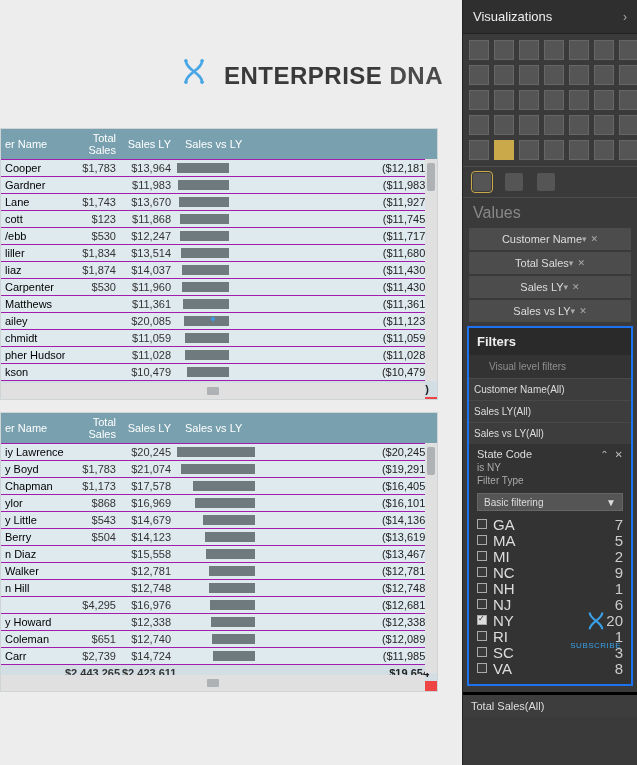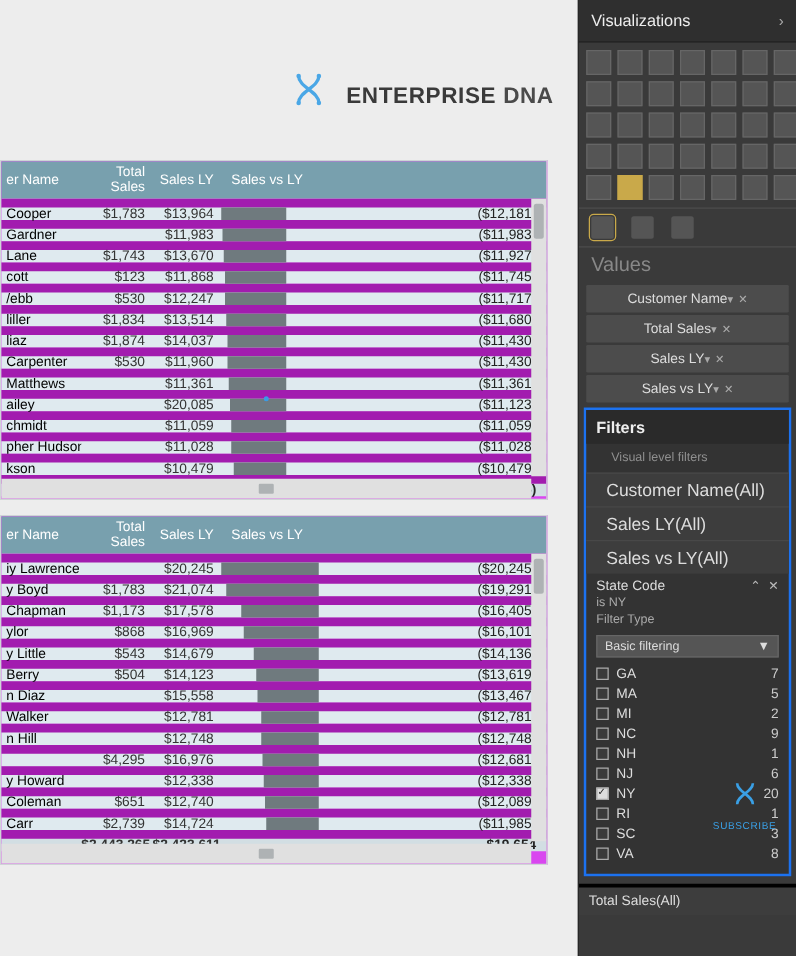--- a/index.html
+++ b/index.html
@@ -3,36 +3,36 @@
 <meta charset="utf-8">
 <style>
   * { box-sizing: border-box; margin: 0; padding: 0; font-family: "Segoe UI", Arial, sans-serif; }
   html, body { width: 637px; height: 765px; overflow: hidden; }
   body { background: #e8e8e8; display: flex; }
 
   
   .canvas { width: 462px; height: 765px; background: #ededed; position: relative; overflow: hidden; }
   .logo-wrap { position: absolute; top: 58px; left: 0; width: 443px; display:flex; justify-content:flex-end; align-items:center; gap:12px;}
   .logo-wrap svg { width: 36px; height: 36px; }
-  .logo-text { font-size: 18px; font-weight: 600; letter-spacing: 0.5px; color:#4a4a4a; }
+  .logo-text { font-size: 24px; font-weight: 600; letter-spacing: 0.5px; color:#4a4a4a; }
   .logo-text b { font-weight: 800; color:#3a3a3a; }
 
-  .visual-box { position: absolute; background: #d946ef; border: 1px solid #cfd4d6; }
+  .visual-box { position: absolute; background: #ef4444; border: 1px solid #cfd4d6; }
   .visual-top { top: 128px; left: 0; width: 438px; height: 272px; overflow: hidden; }
   .visual-bot { top: 412px; left: 0; width: 438px; height: 280px; overflow: hidden; }
 
   .table-head { display:flex; background:#78a0ae; color:#fff; font-size:11px; height:30px; align-items:center;}
   .col-name { width:64px; padding-left:4px;}
   .col-sales { width:57px; text-align:right; padding-right:6px;}
   .col-ly { width:55px; text-align:right; padding-right:6px;}
   .col-bar { width:120px; padding-left:8px;}
   .col-vly { flex:1; text-align:right; padding-right:8px;}
 
   .table-rows { font-size:11px; }
-  .row { display:flex; height:17px; align-items:center; background:#dfeaef; border-top:7px solid #a21caf;}
+  .row { display:flex; height:17px; align-items:center; background:#dfeaef; border-top:1px solid #a21caf;}
   .row .col-name { overflow:hidden; white-space:nowrap;}
   .row .col-sales, .row .col-ly, .row .col-vly { color:#333;}
   .bar-cell { width:120px; height:14px; position:relative; }
   .bar { position:absolute; top:2px; height:10px; background:#6f7a7e; }
   .row .col-vly { font-size:11px; color:#222;}
   .total-row { background:#d2dee3; font-weight:600;}
 
   .scroll-y { position:absolute; right:0; top:30px; bottom:18px; width:12px; background:#e0e0e0;}
   .scroll-thumb { position:absolute; left:2px; width:8px; background:#aeb2b4; border-radius:2px;}
   .scroll-x { position:absolute; left:0; right:12px; bottom:0; height:16px; background:#e0e0e0; display:flex; justify-content:center; align-items:center;}
@@ -54,28 +54,28 @@
   .format-ic { width:18px; height:18px; background:#555; border-radius:2px;}
   .format-ic.on { outline:1px solid #c9a94a; outline-offset:1px;}
 
   .sec-label { font-size:16px; color:#888; padding:6px 10px;}
   .field-row { height:22px; background:#4c4c4c; margin:0 6px 2px; display:flex; align-items:center; justify-content:center; padding:0 6px; font-size:11px; border-radius:1px; color:#ddd;}
   .field-icons { display:flex; gap:4px; color:#aaa; font-size:9px;}
 
   .filters-pane { margin:4px 4px 6px; border:2px solid #1c72f0; background:#333; position:relative;}
   .filters-head { background:#2a2a2a; font-size:13px; font-weight:600; padding:6px 8px; color:#eee;}
   .filters-sub { font-size:10px; color:#8f8f8f; padding:6px 20px;}
-  .filter-item { font-size:14px; padding:5px 16px; background:#3d3d3d; border-top:1px solid #484848; display:flex; justify-content:space-between; align-items:center; color:#ddd;}
+  .filter-item { font-size:10px; padding:5px 5px; background:#3d3d3d; border-top:1px solid #484848; display:flex; justify-content:space-between; align-items:center; color:#ddd;}
   .filter-state { padding:4px 8px; font-size:11px;}
   .state-head { display:flex; justify-content:space-between; align-items:center;}
   .state-head .icr { color:#bbb; font-size:10px; display:flex; gap:6px;}
   .state-sub { color:#aaa; font-size:10px; margin-top:2px;}
   .filter-select { margin:3px 8px; height:18px; background:#555; border:1px solid #666; font-size:10px; display:flex; align-items:center; justify-content:space-between; padding:0 6px; color:#ddd;}
   .state-list { padding:2px 8px 8px;}
-  .state-row { display:flex; align-items:center; font-size:11px; height:16px; gap:6px;}
+  .state-row { display:flex; align-items:center; font-size:15px; height:16px; gap:6px;}
   .state-row .cb { width:10px; height:10px; border:1px solid #aaa; display:inline-block; background:#3a3a3a;}
   .state-row .cb.ck { background:#ddd; position:relative;}
   .state-row .cb.ck::after { content:"✓"; font-size:8px; position:absolute; left:0; top:-2px; color:#222;}
   .state-row .sc { width:26px;}
   .state-row .ct { flex:1; text-align:right; color:#ccc;}
 
   .subscribe { position:absolute; right:10px; bottom:34px; text-align:center; }
   .subscribe svg { width:28px; height:28px; }
   .subscribe-txt { font-size:8px; letter-spacing:0.5px; color:#3aa0e6;}
 

